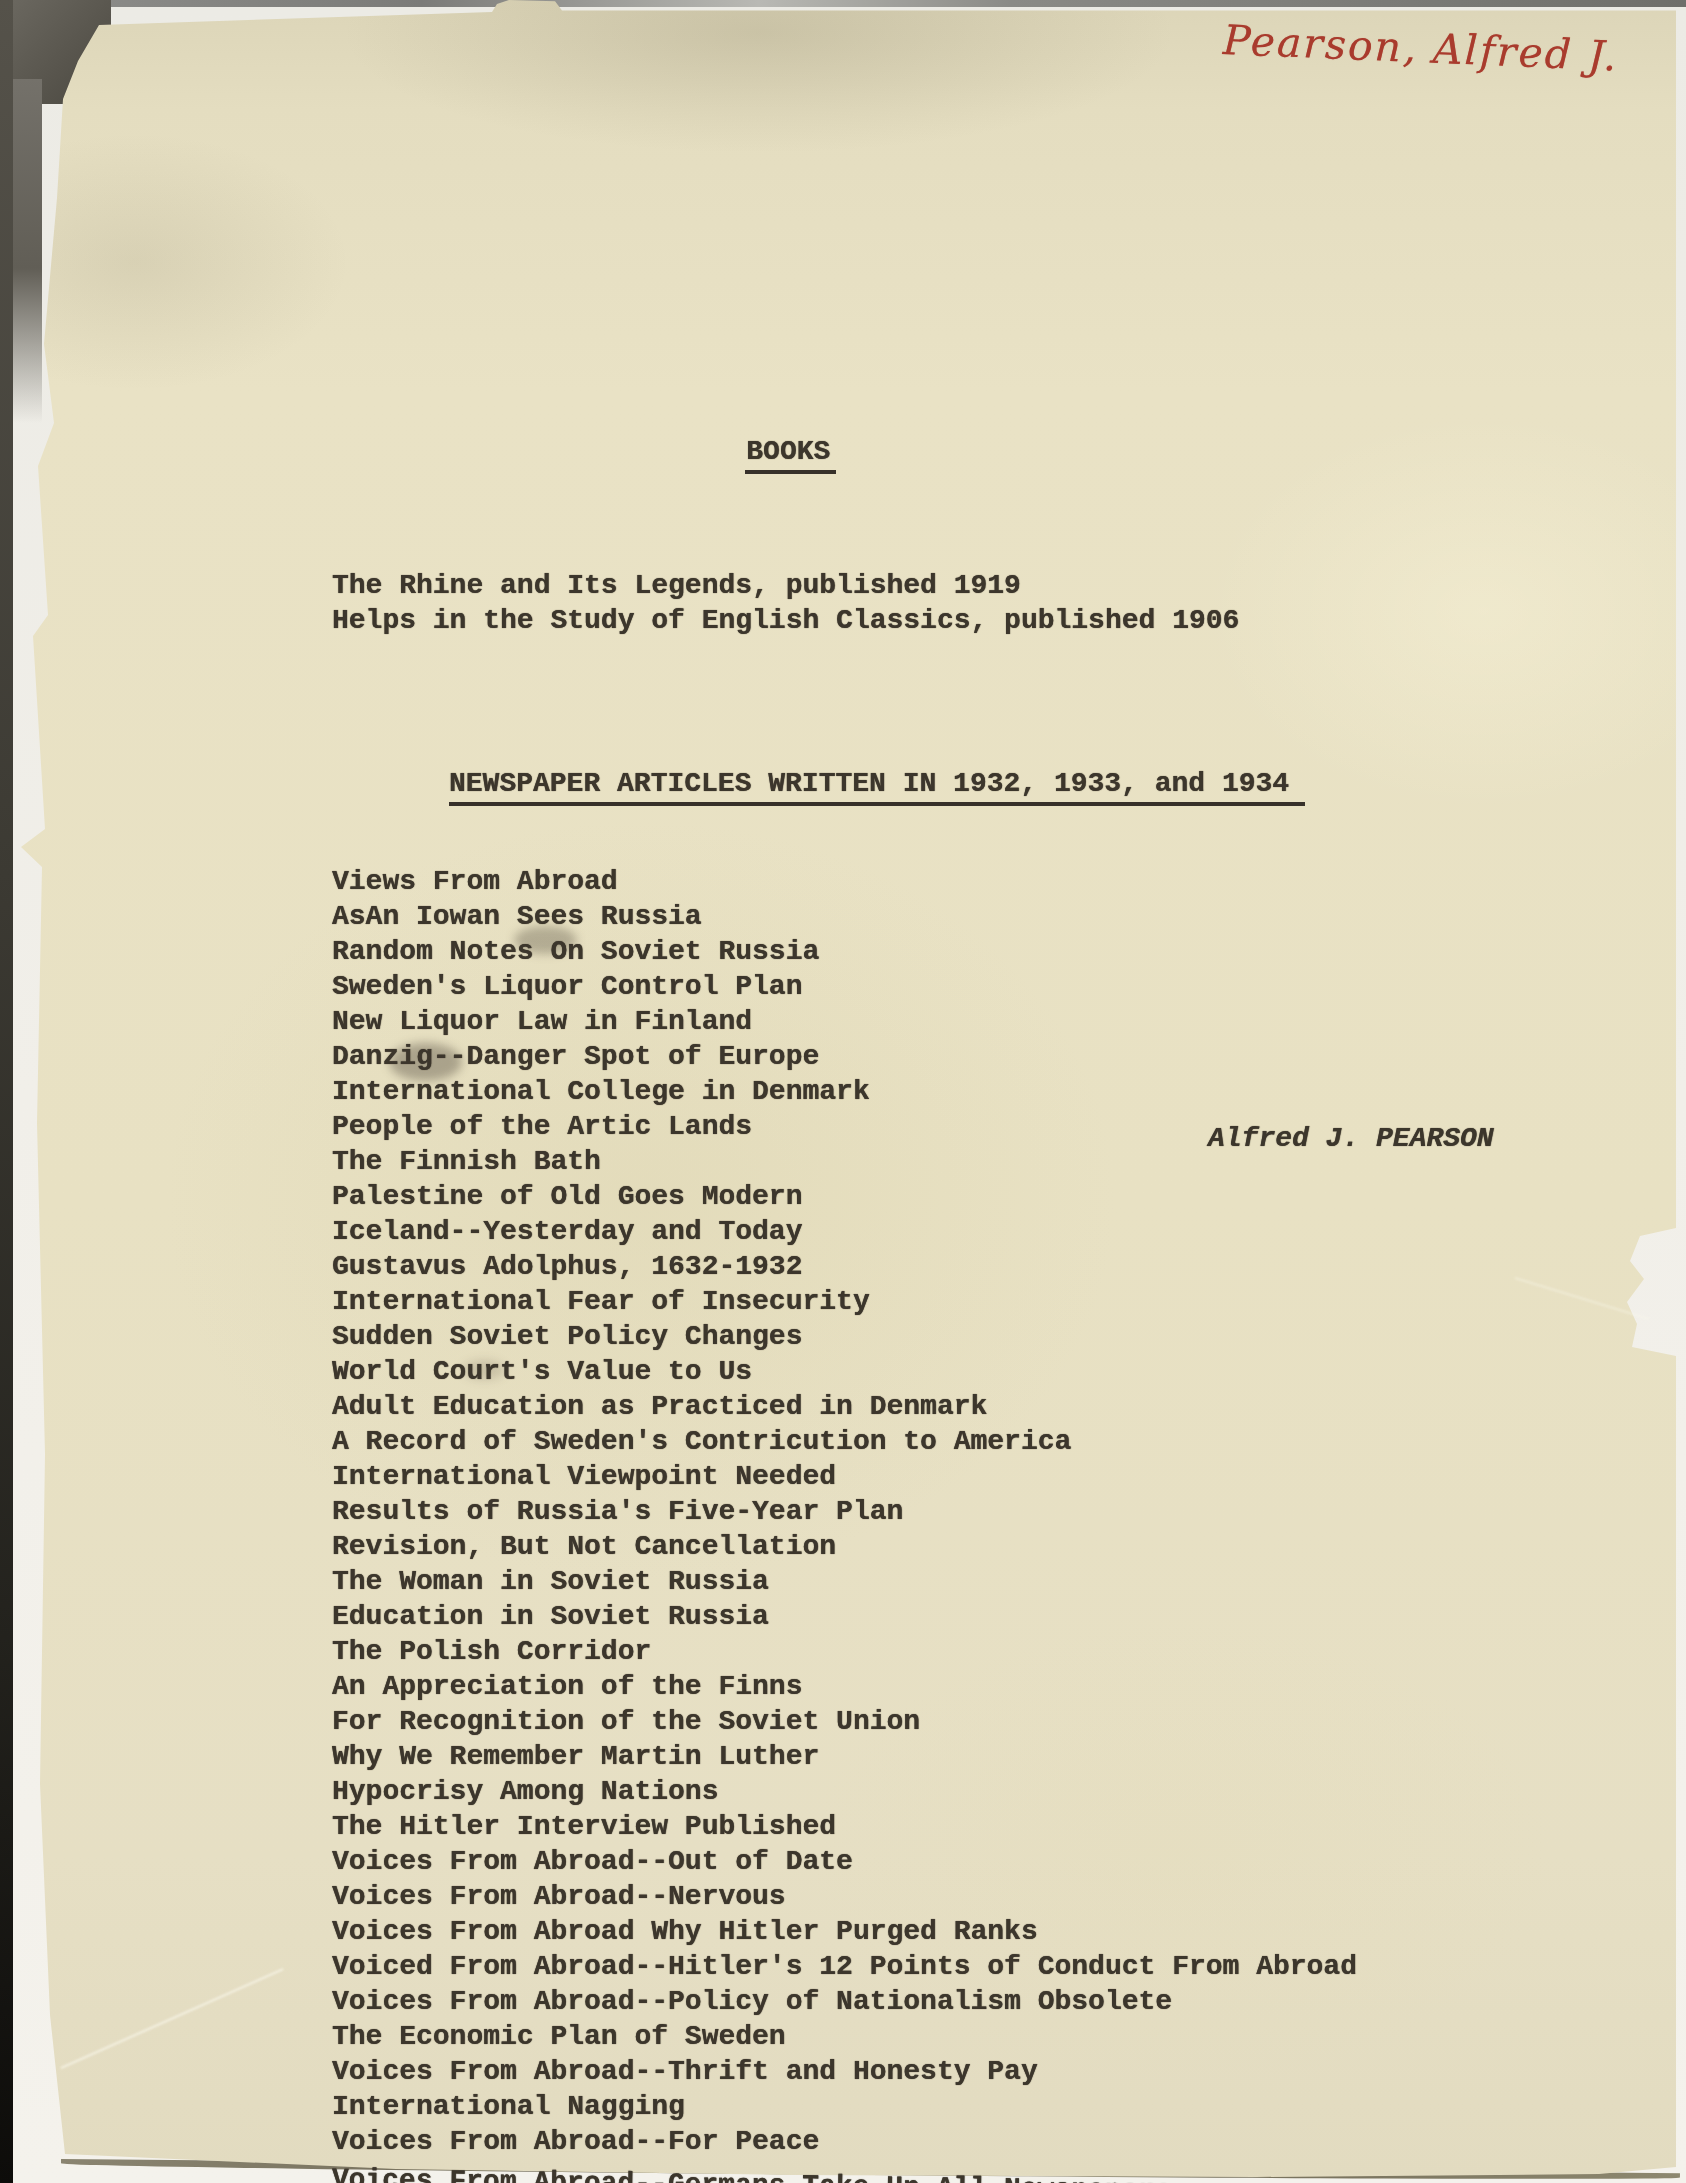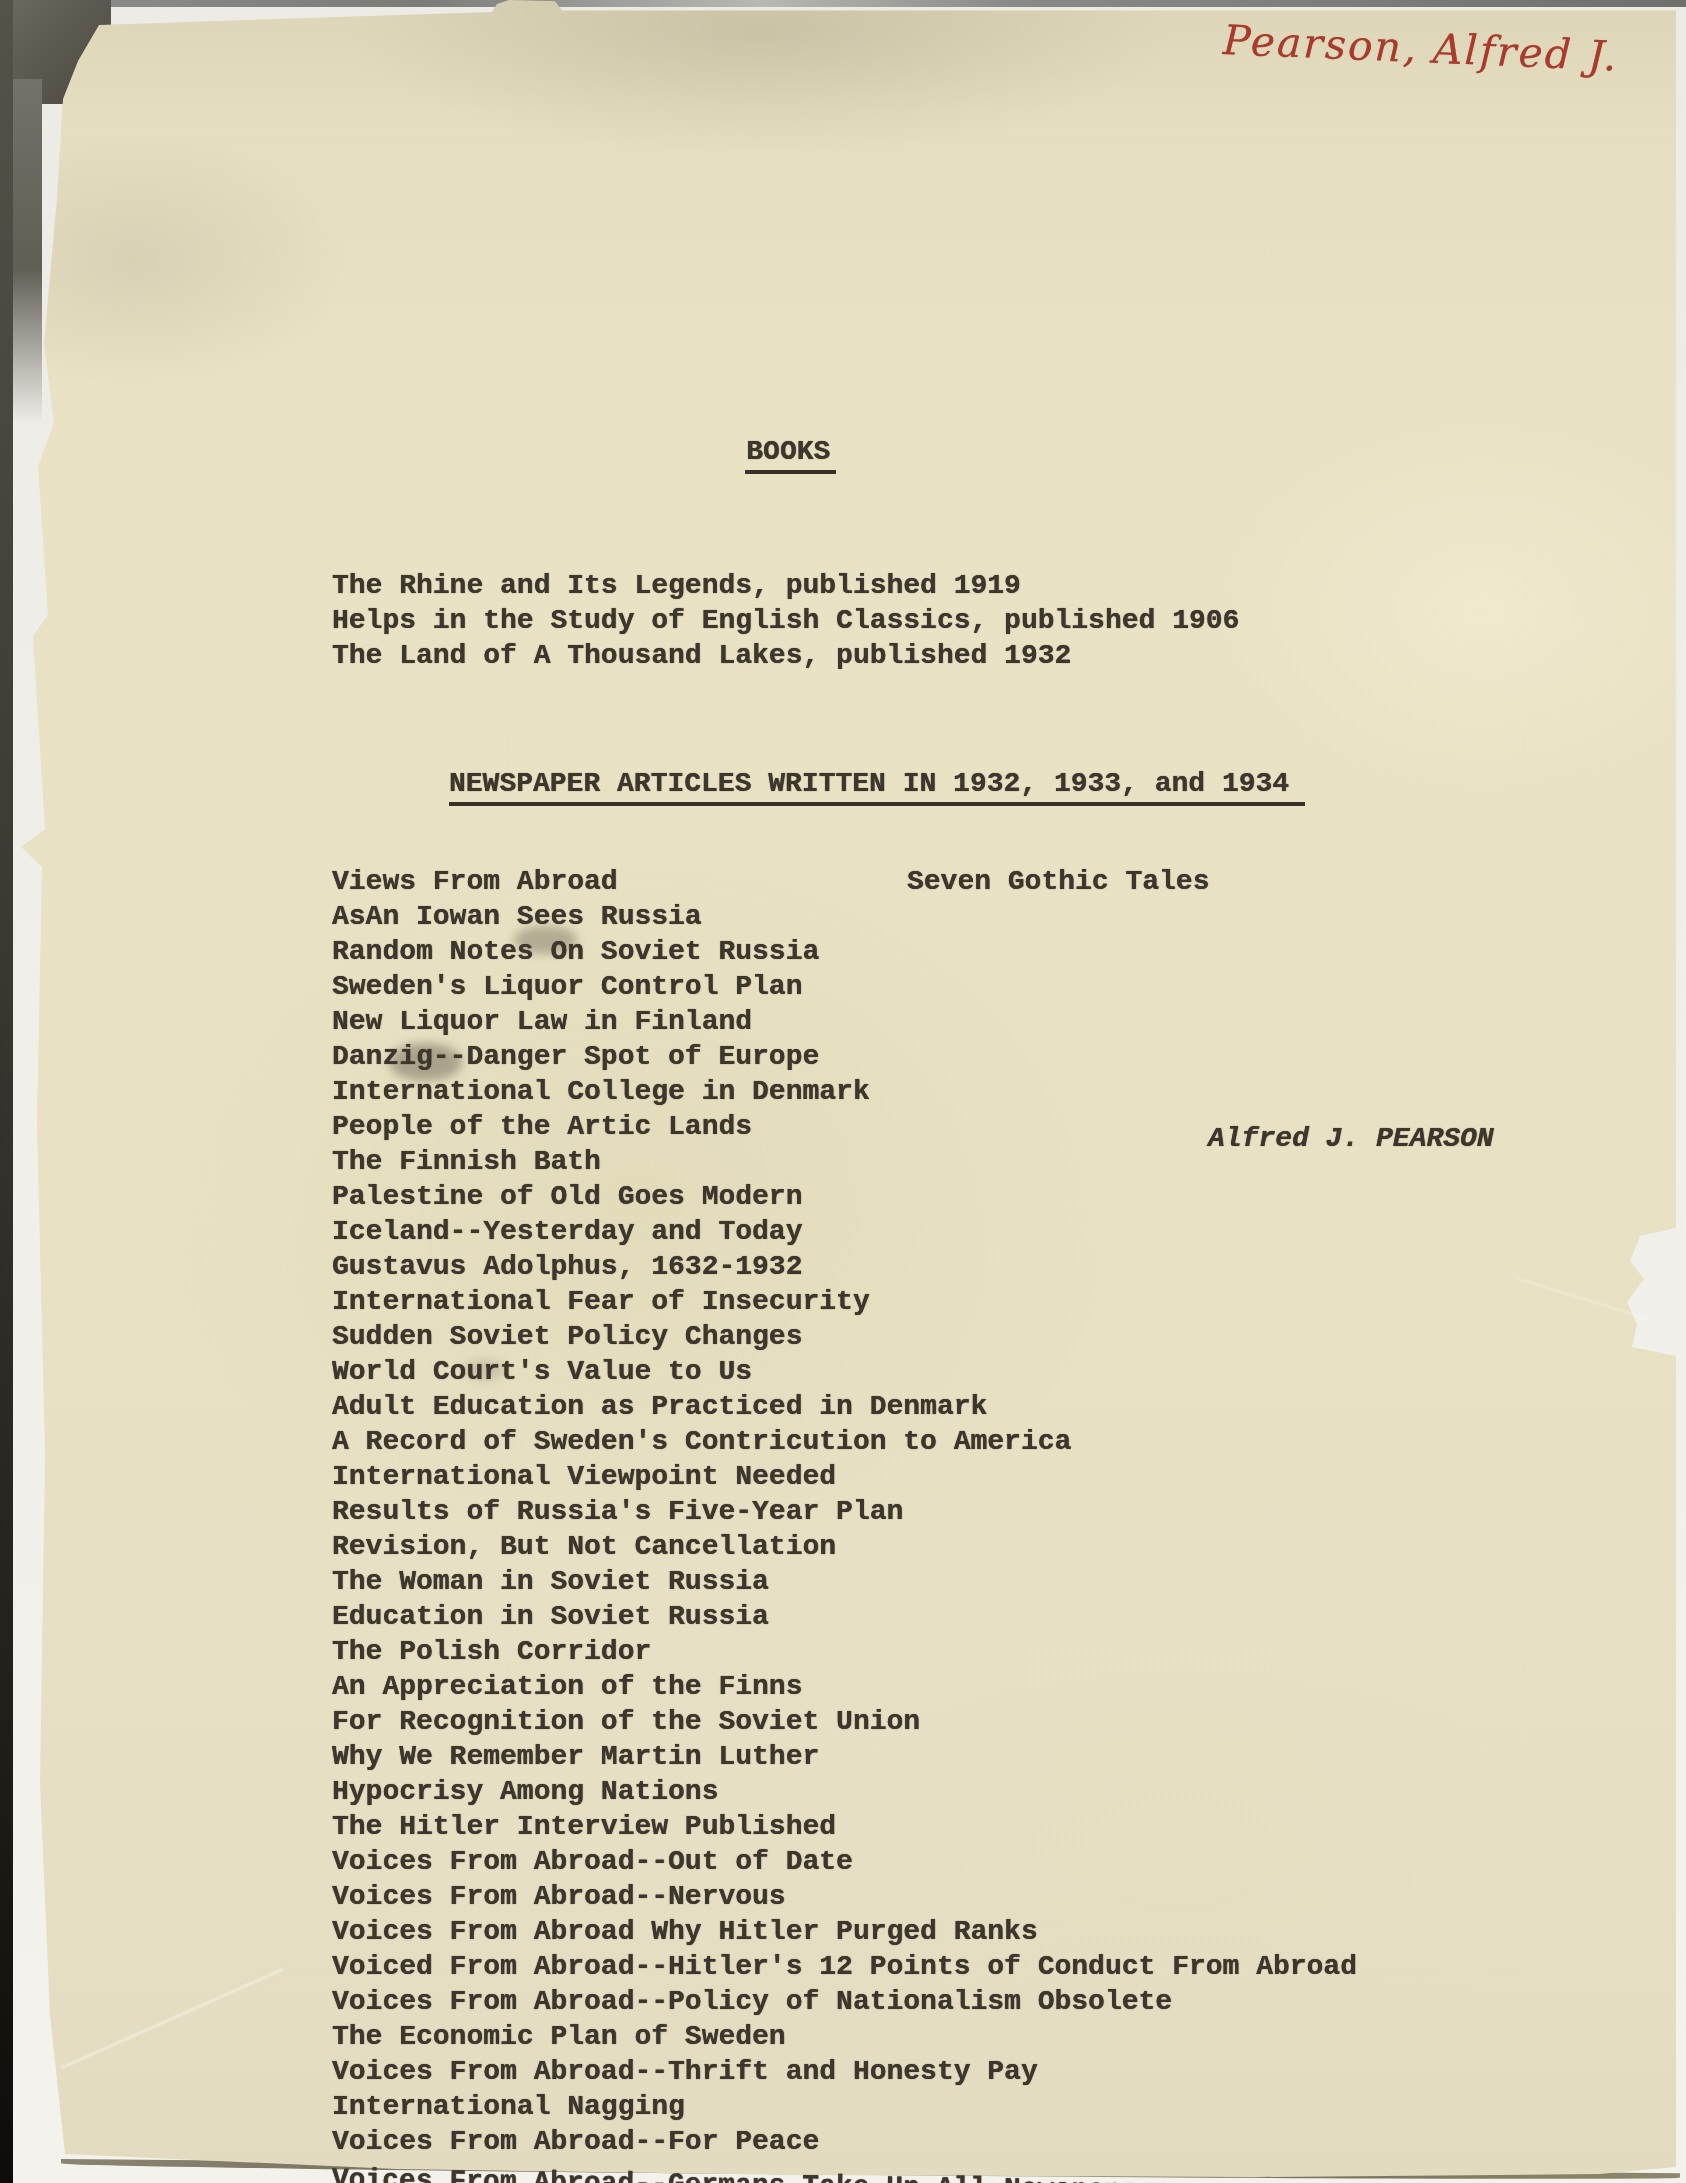--- a/index.html
+++ b/index.html
@@ -83,22 +83,22 @@
 <div class="crease bl"></div>
 <div class="crease r"></div>
 <div class="smudge s1"></div>
 <div class="smudge s2"></div>
 <div class="smudge s3"></div>
 
 <div class="handwriting">Pearson, Alfred J.</div>
 
 <div class="typed heading" id="books-heading">BOOKS</div>
 
-<div class="typed typed-list" id="books-list"><div class="typed-line">The Rhine and Its Legends, published 1919</div><div class="typed-line">Helps in the Study of English Classics, published 1906</div><div class="typed-line">The Land of A Thousand Lakes, published 1932</div></div>
+<div class="typed typed-list" id="books-list"><div class="typed-line">The Rhine and Its Legends, published 1919</div><div class="typed-line">Helps in the Study of English Classics, published 1906</div></div>
 
 <div class="typed heading" id="news-heading">NEWSPAPER ARTICLES WRITTEN IN 1932, 1933, and 1934</div>
 
 <div class="typed typed-list" id="left-col"><div class="typed-line">Views From Abroad</div><div class="typed-line">AsAn Iowan Sees Russia</div><div class="typed-line">Random Notes On Soviet Russia</div><div class="typed-line">Sweden's Liquor Control Plan</div><div class="typed-line">New Liquor Law in Finland</div><div class="typed-line">Danzig--Danger Spot of Europe</div><div class="typed-line">International College in Denmark</div><div class="typed-line">People of the Artic Lands</div><div class="typed-line">The Finnish Bath</div><div class="typed-line">Palestine of Old Goes Modern</div><div class="typed-line">Iceland--Yesterday and Today</div><div class="typed-line">Gustavus Adolphus, 1632-1932</div><div class="typed-line">International Fear of Insecurity</div><div class="typed-line">Sudden Soviet Policy Changes</div><div class="typed-line">World Court's Value to Us</div><div class="typed-line">Adult Education as Practiced in Denmark</div><div class="typed-line">A Record of Sweden's Contricution to America</div><div class="typed-line">International Viewpoint Needed</div><div class="typed-line">Results of Russia's Five-Year Plan</div><div class="typed-line">Revision, But Not Cancellation</div><div class="typed-line">The Woman in Soviet Russia</div><div class="typed-line">Education in Soviet Russia</div><div class="typed-line">The Polish Corridor</div><div class="typed-line">An Appreciation of the Finns</div><div class="typed-line">For Recognition of the Soviet Union</div><div class="typed-line">Why We Remember Martin Luther</div><div class="typed-line">Hypocrisy Among Nations</div><div class="typed-line">The Hitler Interview Published</div><div class="typed-line">Voices From Abroad--Out of Date</div><div class="typed-line">Voices From Abroad--Nervous</div><div class="typed-line">Voices From Abroad Why Hitler Purged Ranks</div><div class="typed-line">Voiced From Abroad--Hitler's 12 Points of Conduct From Abroad</div><div class="typed-line">Voices From Abroad--Policy of Nationalism Obsolete</div><div class="typed-line">The Economic Plan of Sweden</div><div class="typed-line">Voices From Abroad--Thrift and Honesty Pay</div><div class="typed-line">International Nagging</div><div class="typed-line">Voices From Abroad--For Peace</div><div class="typed-line">Voices From Abroad--Germans Take Up All Newspapers</div></div>
 
-<div class="typed typed-list" id="right-col"><div class="typed-line">Seven Gothic Tales</div></div>
+<div class="typed typed-list" id="right-col"></div>
 
 <div class="typed" id="signature">Alfred J. PEARSON</div>
 
 
 </body></html>

